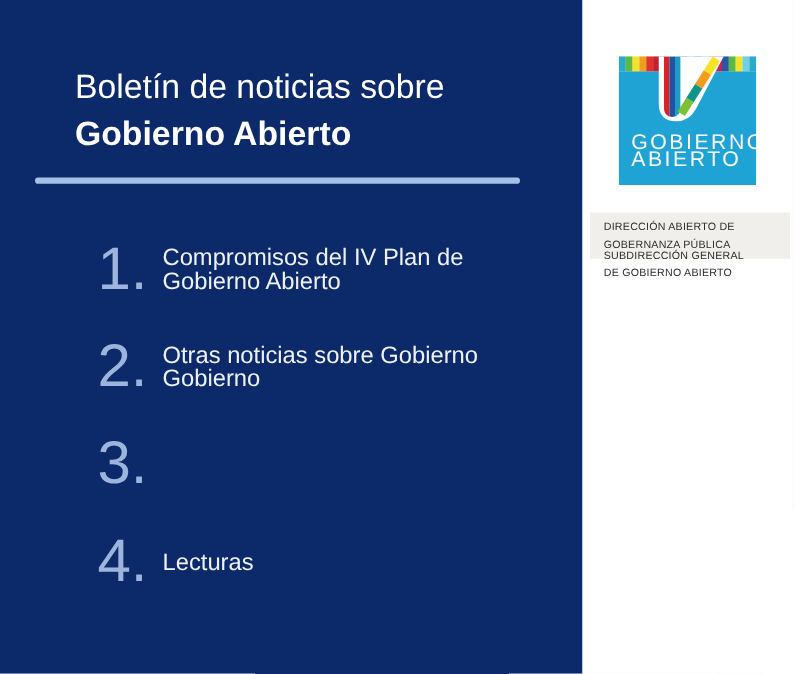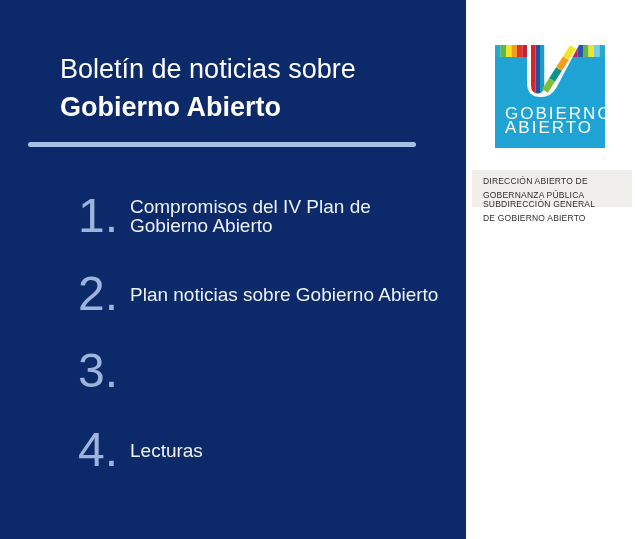--- a/index.html
+++ b/index.html
@@ -71,21 +71,21 @@
     <div class="underline"></div>
 
     <div class="toc-row row-1">
       <span class="num">1.</span>
       <span class="lbl">Compromisos del IV Plan de
 Gobierno Abierto</span>
     </div>
 
     <div class="toc-row row-2">
       <span class="num">2.</span>
-      <span class="lbl">Plan noticias sobre Gobierno Abierto</span>
+      <span class="lbl">Otras noticias sobre Gobierno Gobierno</span>
     </div>
 
     <div class="toc-row row-3">
       <span class="num">3.</span>
     </div>
 
     <div class="toc-row row-4">
       <span class="num">4.</span>
       <span class="lbl">Lecturas</span>
     </div>

